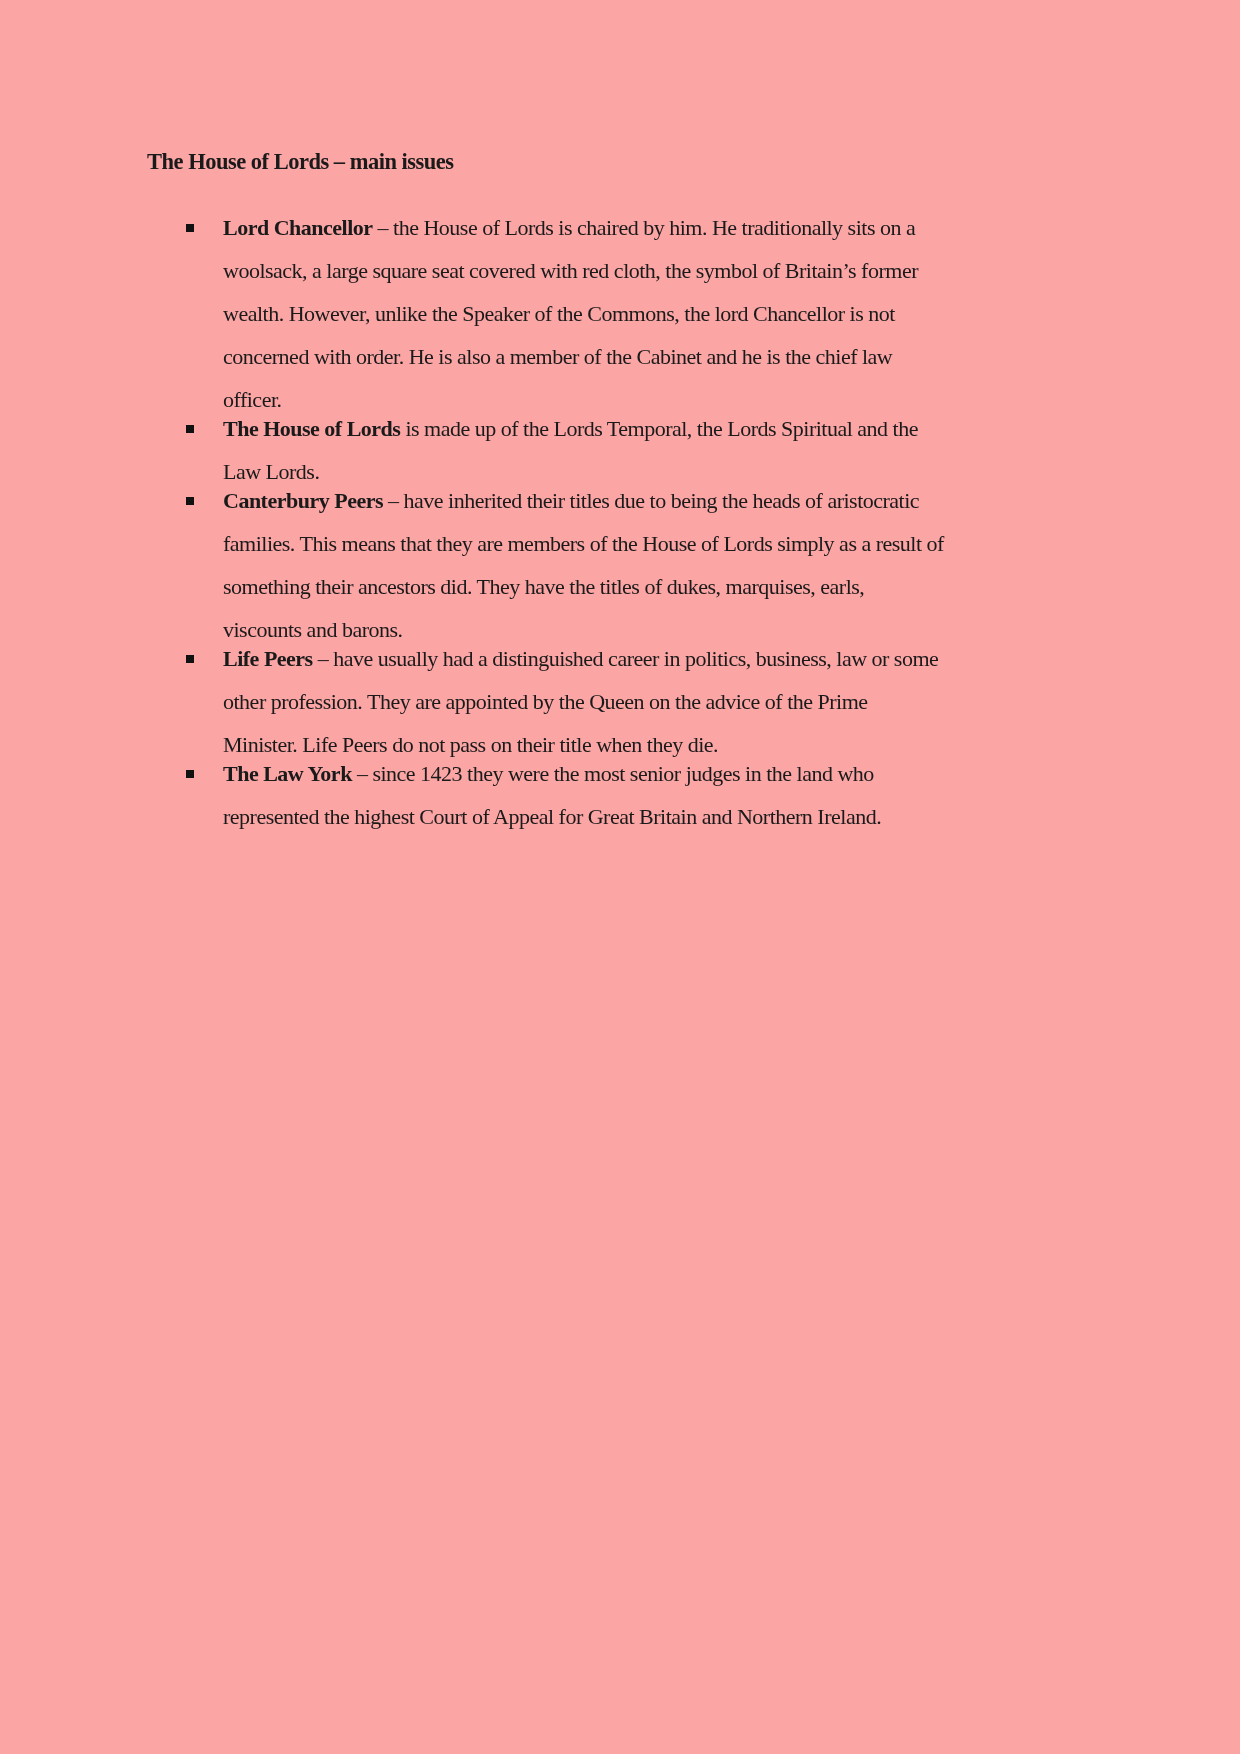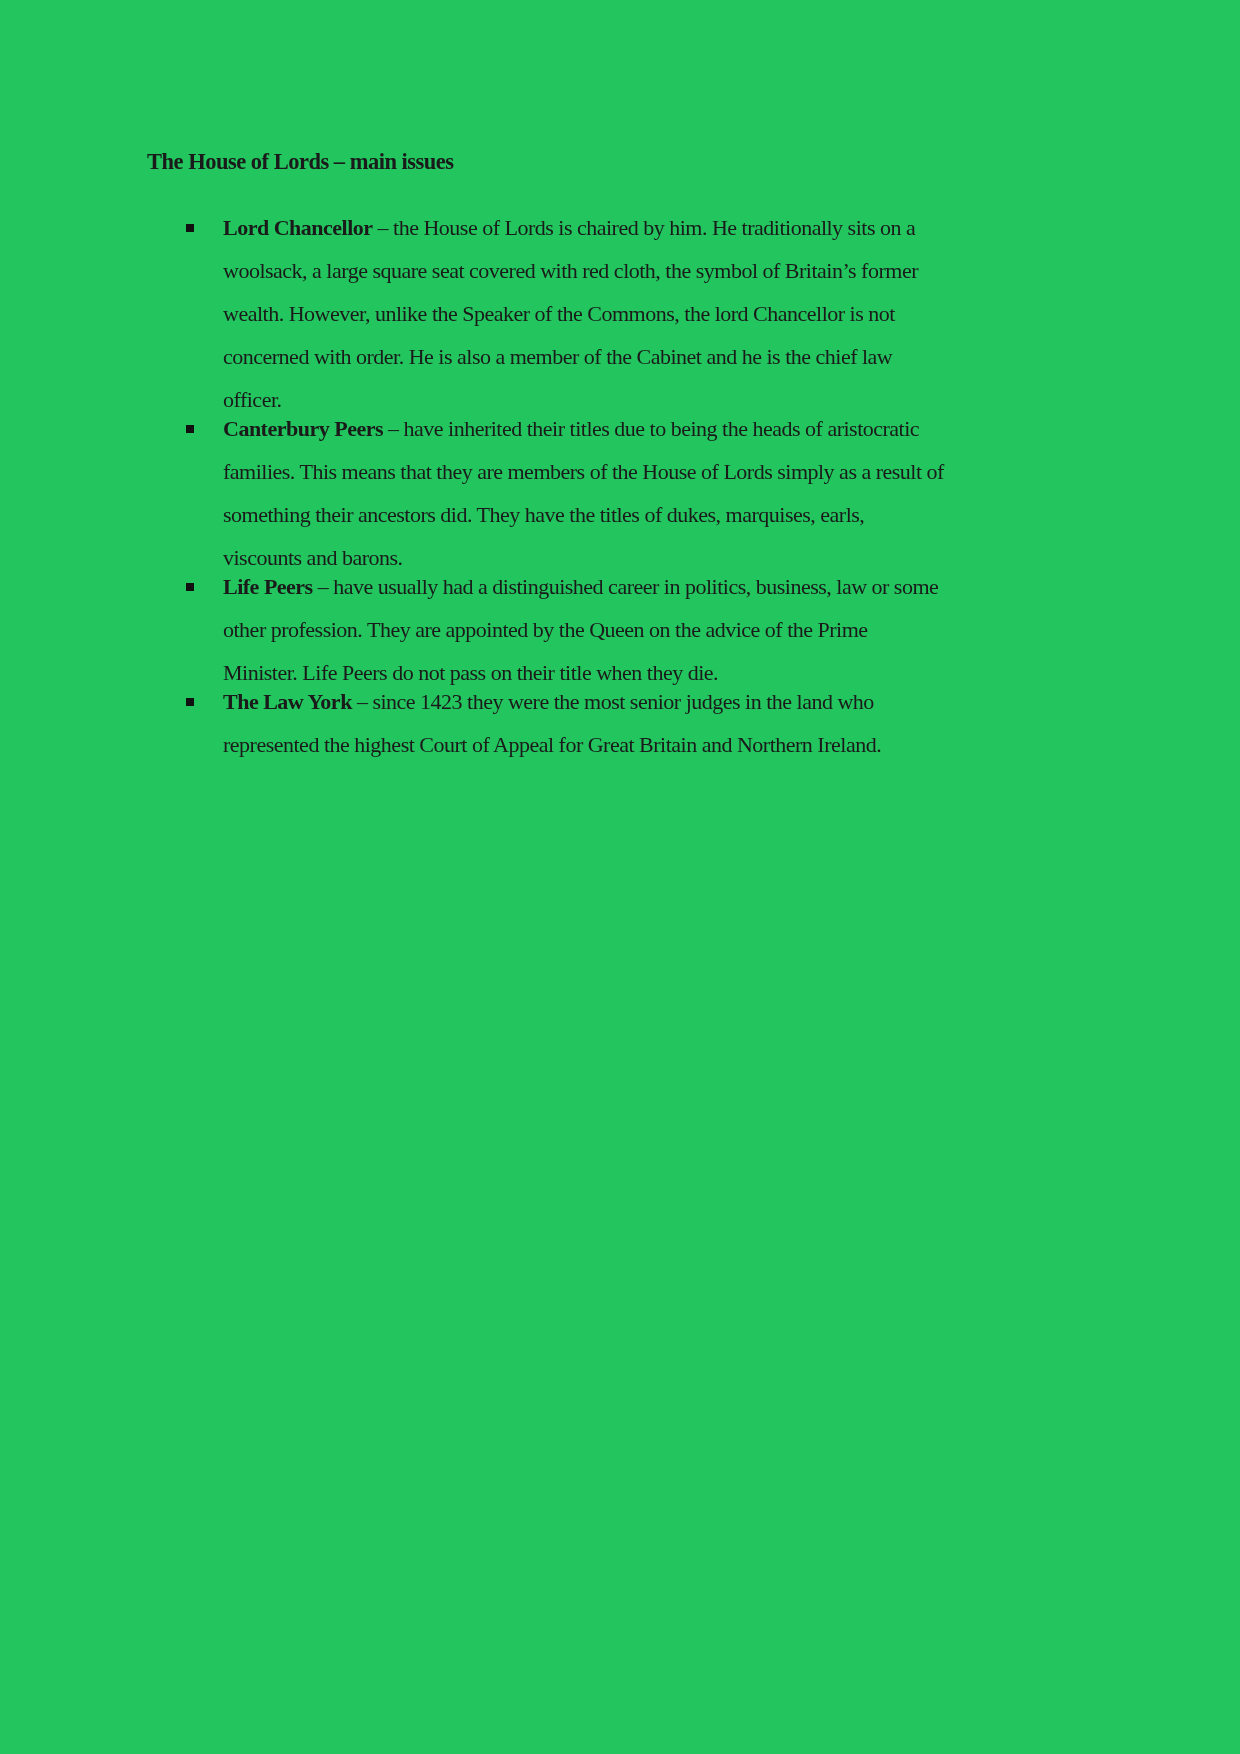--- a/index.html
+++ b/index.html
@@ -1,20 +1,20 @@
 <!DOCTYPE html>
 <html><head>
 <meta charset="utf-8">
 <style>
   html, body { margin: 0; padding: 0; background: #ffffff; }
   .page {
     position: relative;
     width: 1240px;
     height: 1754px;
-    background: #22c55e;
+    background: #fca5a5;
     overflow: hidden;
     font-family: "Liberation Serif", "DejaVu Serif", serif;
     color: #1a1a1a;
     box-sizing: border-box;
     padding: 147px 0 0 147px;
   }
   .doc-title {
     font-size: 22.5px;
     font-weight: bold;
     line-height: 30px;
@@ -50,20 +50,22 @@
 <body>
 
 <div class="page">
   <h1 class="doc-title">The House of Lords – main issues</h1>
   <ul class="bullet-list">
     <li><span class="marker"></span><span class="term">Lord Chancellor</span><span> – the House of Lords is chaired by him. He traditionally sits on a
 woolsack, a large square seat covered with red cloth, the symbol of Britain’s former
 wealth. However, unlike the Speaker of the Commons, the lord Chancellor is not
 concerned with order. He is also a member of the Cabinet and he is the chief law
 officer.</span></li>
+    <li><span class="marker"></span><span class="term">The House of Lords</span><span> is made up of the Lords Temporal, the Lords Spiritual and the
+Law Lords.</span></li>
     <li><span class="marker"></span><span class="term">Canterbury Peers</span><span> – have inherited their titles due to being the heads of aristocratic
 families. This means that they are members of the House of Lords simply as a result of
 something their ancestors did. They have the titles of dukes, marquises, earls,
 viscounts and barons.</span></li>
     <li><span class="marker"></span><span class="term">Life Peers</span><span> – have usually had a distinguished career in politics, business, law or some
 other profession. They are appointed by the Queen on the advice of the Prime
 Minister. Life Peers do not pass on their title when they die.</span></li>
     <li><span class="marker"></span><span class="term">The Law York</span><span> – since 1423 they were the most senior judges in the land who
 represented the highest Court of Appeal for Great Britain and Northern Ireland.</span></li>
   </ul>

